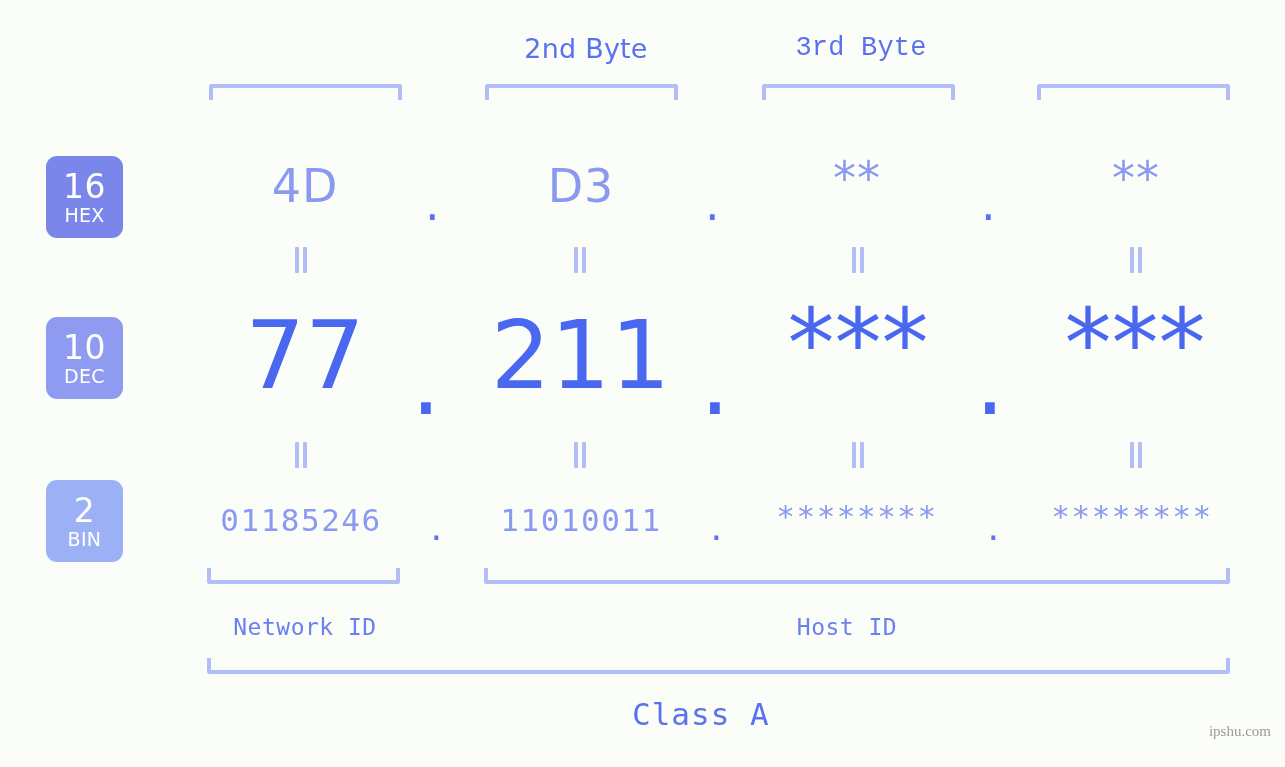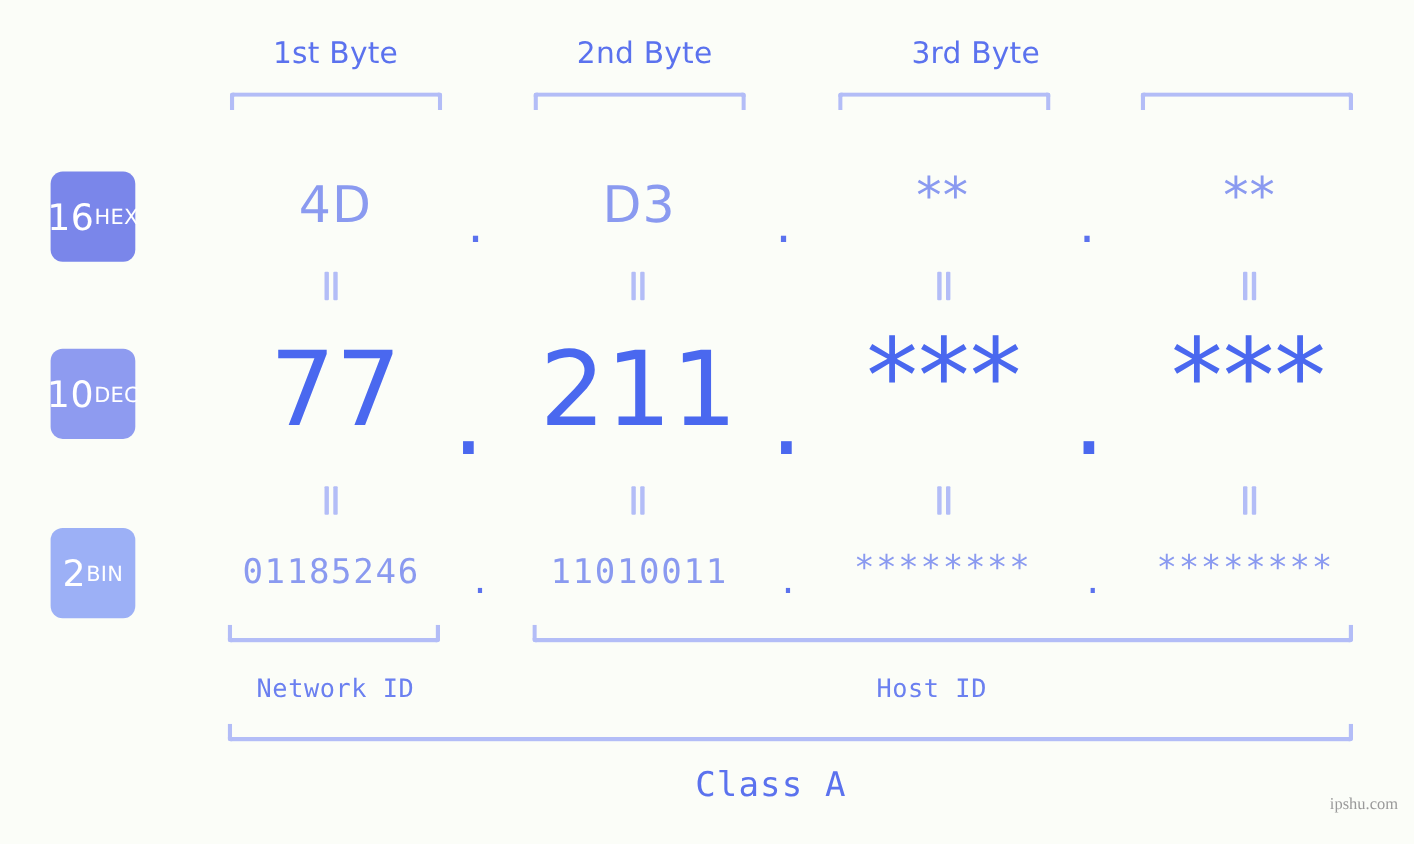--- a/index.html
+++ b/index.html
@@ -50,21 +50,21 @@
 
   
   .badge {
     position: absolute;
     left: 46px;
     width: 77px;
     height: 82px;
     border-radius: 11px;
     color: #ffffff;
     display: flex;
-    flex-direction: row;
+    flex-direction: column;
     align-items: center;
     justify-content: center;
     line-height: 1;
   }
   .badge .num {
     font-size: 33px;
     font-weight: 400;
     letter-spacing: 0.5px;
   }
   .badge .abbr {
@@ -182,23 +182,22 @@
     color: #9a9a9a;
     font-family: Liberation Serif, serif;
     letter-spacing: 0px;
   }
 </style>
 </head>
 <body>
 
 <div class="stage">
 
-  <div class="byte-header" style="left:205px; width:200px;">1st Byte</div>
   <div class="byte-header" style="left:486px; width:200px;">2nd Byte</div>
-  <div class="byte-header" style="left:787px; width:200px;">3rd Byte</div>
+  <div class="byte-header" style="left:761px; width:200px;font-family:Liberation Mono, monospace;">3rd Byte</div>
 
   <div class="bracket down" style="left:209px; top:84px; width:193px; height:16px;"></div>
   <div class="bracket down" style="left:485px; top:84px; width:193px; height:16px;"></div>
   <div class="bracket down" style="left:762px; top:84px; width:193px; height:16px;"></div>
   <div class="bracket down" style="left:1037px; top:84px; width:193px; height:16px;"></div>
 
   <div class="badge badge-hex">
     <span class="num">16</span>
     <span class="abbr">HEX</span>
   </div>

